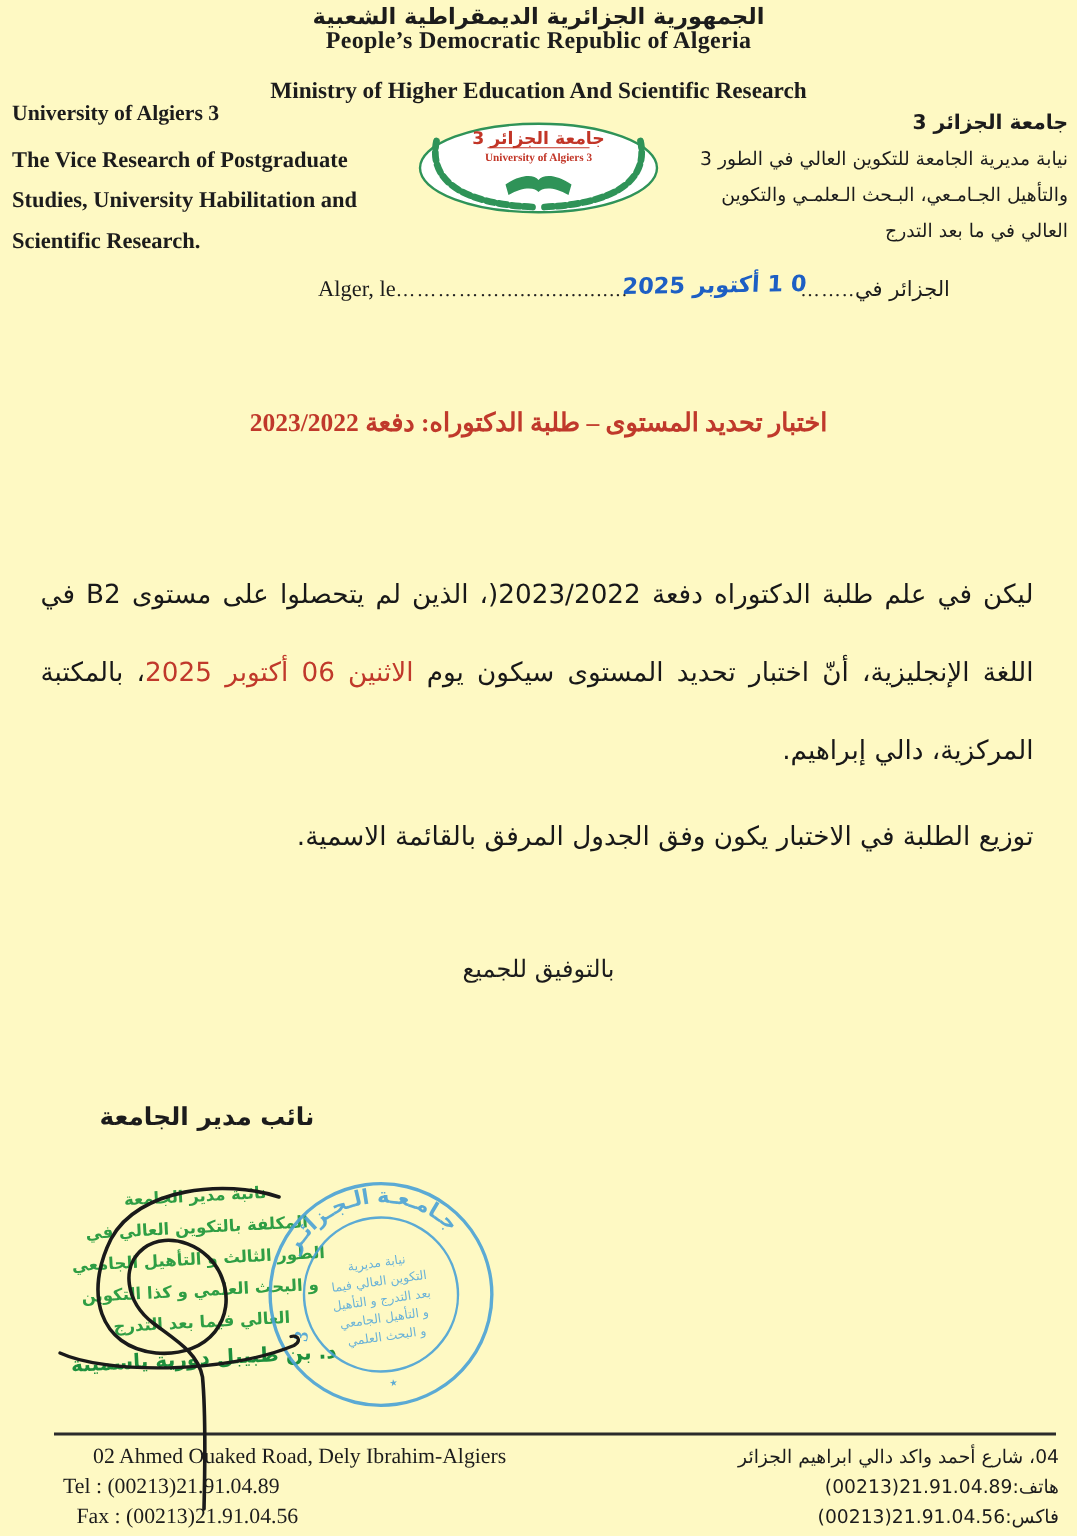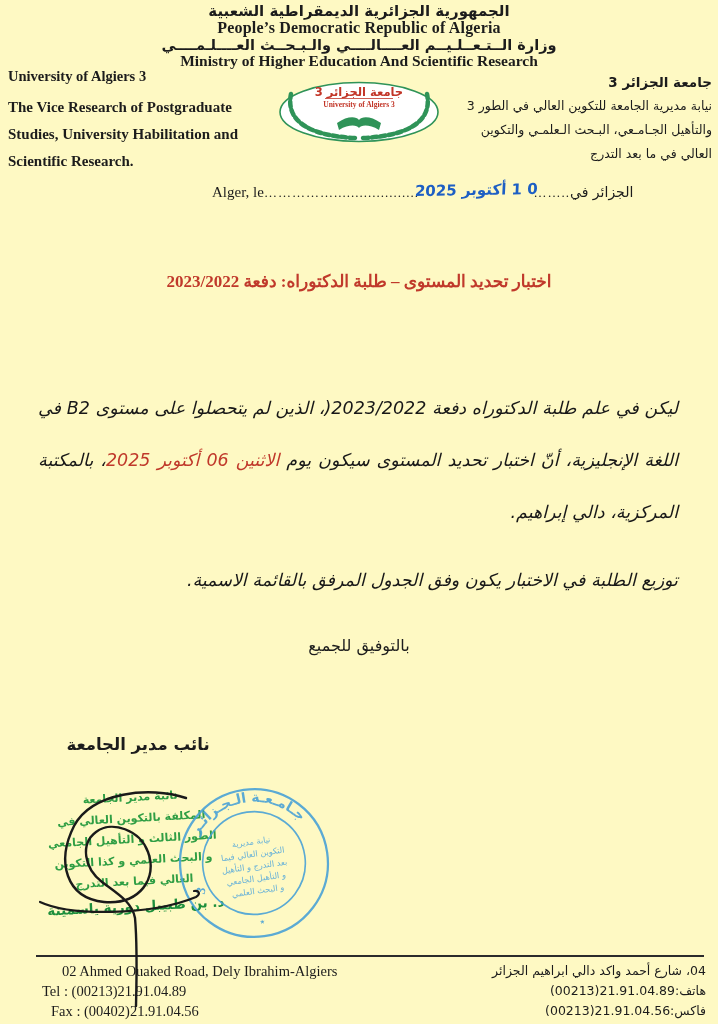--- a/index.html
+++ b/index.html
@@ -39,21 +39,21 @@
   }
   .dateline .lbl-ar{font-size:14px;font-family:"DejaVu Sans", sans-serif;direction:rtl;margin-right:2px;}
 
   
   .doc-title{top:271px;font-size:17px;font-weight:bold;color:#c0392b;
     font-family:Liberation Serif, serif;direction:rtl;}
 
   
   .body-text{top:366px;right:24px;left:22px;direction:rtl;text-align:justify;
     font-family:"DejaVu Sans", sans-serif;font-size:17.5px;line-height:52px;color:#181818;}
-  .body-text p{margin:16px;font-style:italic;}
+  .body-text p{margin:5px;}
   .red-inline{color:#c0392b;}
 
   .closing{top:636px;font-size:16px;}
   .sig-title{left:38px;top:735px;font-size:16.5px;font-weight:bold;width:200px;text-align:center;}
 
   
   .green-stamp{left:24px;top:787px;width:218px;text-align:center;
     color:#2f9e44;transform:rotate(-3deg);font-weight:bold;}
   .green-stamp .gline{font-size:11px;line-height:21px;}
   .green-stamp .gname{font-size:13.5px;line-height:22px;margin-top:3px;color:#1d8f3c;}
@@ -72,21 +72,20 @@
     font-family:"DejaVu Sans", sans-serif;font-size:12.5px;line-height:20px;}
   .z1{z-index:1}.z2{z-index:2}
 </style>
 </head>
 <body>
 
 <div class="page">
 
   <div class="abs center ar h1 z1">الجمهورية الجزائرية الديمقراطية الشعبية</div>
   <div class="abs center en h2 z1">People’s Democratic Republic of Algeria</div>
-  <div class="abs center ar h3 z1">وزارة الــتـعــلـيــم العــــالــــي والـبـحــث العــــلـمــــي</div>
   <div class="abs center en h4 z1">Ministry of Higher Education And Scientific Research</div>
 
   <div class="abs lh-left en z1">
     <div class="l1">University of Algiers 3</div>
     <div class="l2">The Vice Research of Postgraduate</div>
     <div class="l2">Studies, University Habilitation and</div>
     <div class="l2">Scientific Research.</div>
   </div>
 
   <div class="abs logo-box z1">
@@ -160,21 +159,21 @@
 
   <svg class="abs sig-overlay" viewBox="0 0 718 1024">
     <path d="M 186,798 C 150,786 92,792 74,826 C 56,862 66,898 104,902 C 140,905 158,878 148,852 C 140,830 112,820 96,832 C 80,844 84,868 102,882 C 118,894 132,902 135,918 C 137,940 137,965 136,1006" fill="none" stroke="#1a1a1a" stroke-width="2.4" stroke-linecap="round"></path>
     <path d="M 40,902 C 70,916 150,916 196,897 C 201,894 199,890 194,891" fill="none" stroke="#1a1a1a" stroke-width="2.2" stroke-linecap="round"></path>
   </svg>
 
   <div class="abs footer-line"></div>
   <div class="abs footer-en en z1">
     <div class="fe1">02 Ahmed Ouaked Road, Dely Ibrahim-Algiers</div>
     <div>Tel : (00213)21.91.04.89</div>
-    <div class="fe3">Fax : (00402)21.91.04.56</div>
+    <div class="fe3">Fax : (00213)21.91.04.56</div>
   </div>
   <div class="abs footer-ar z1">
     <div>04، شارع أحمد واكد دالي ابراهيم الجزائر</div>
     <div><span>هاتف:</span><span dir="ltr">(00213)21.91.04.89</span></div>
     <div><span>فاكس:</span><span dir="ltr">(00213)21.91.04.56</span></div>
   </div>
 
 </div>
 
 </body></html>

